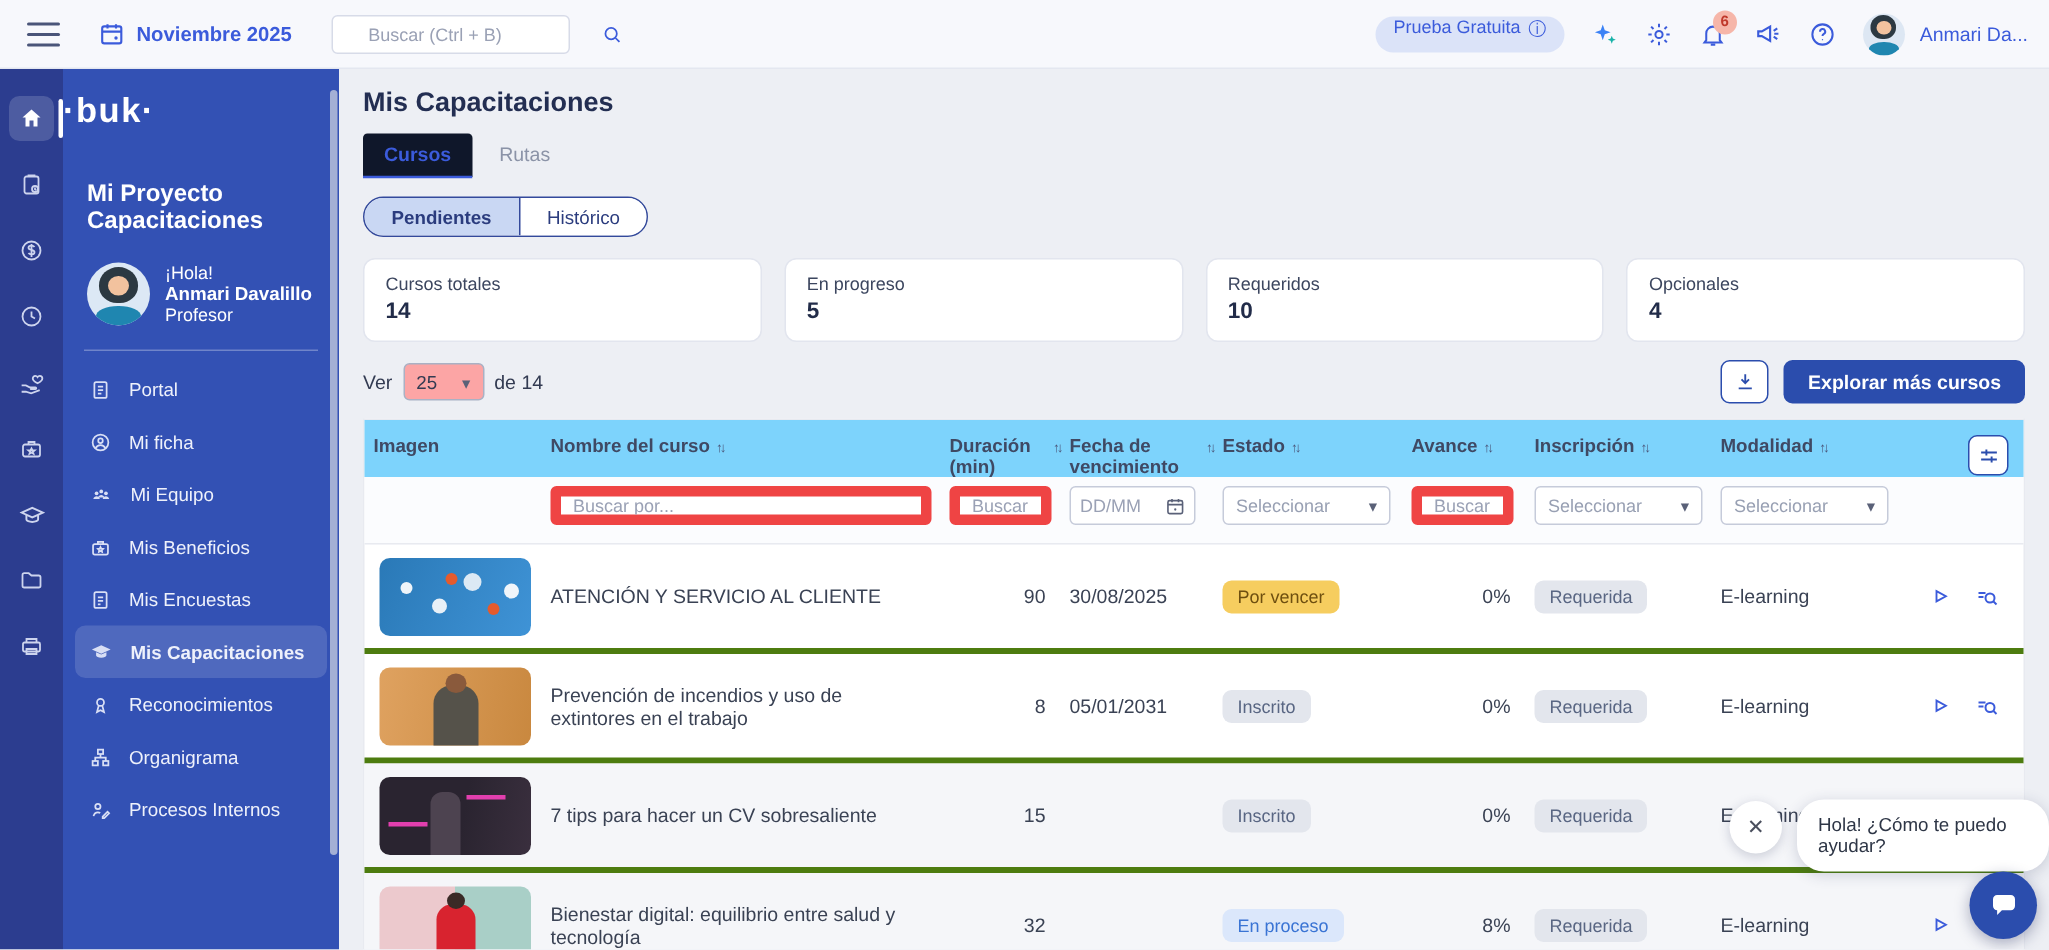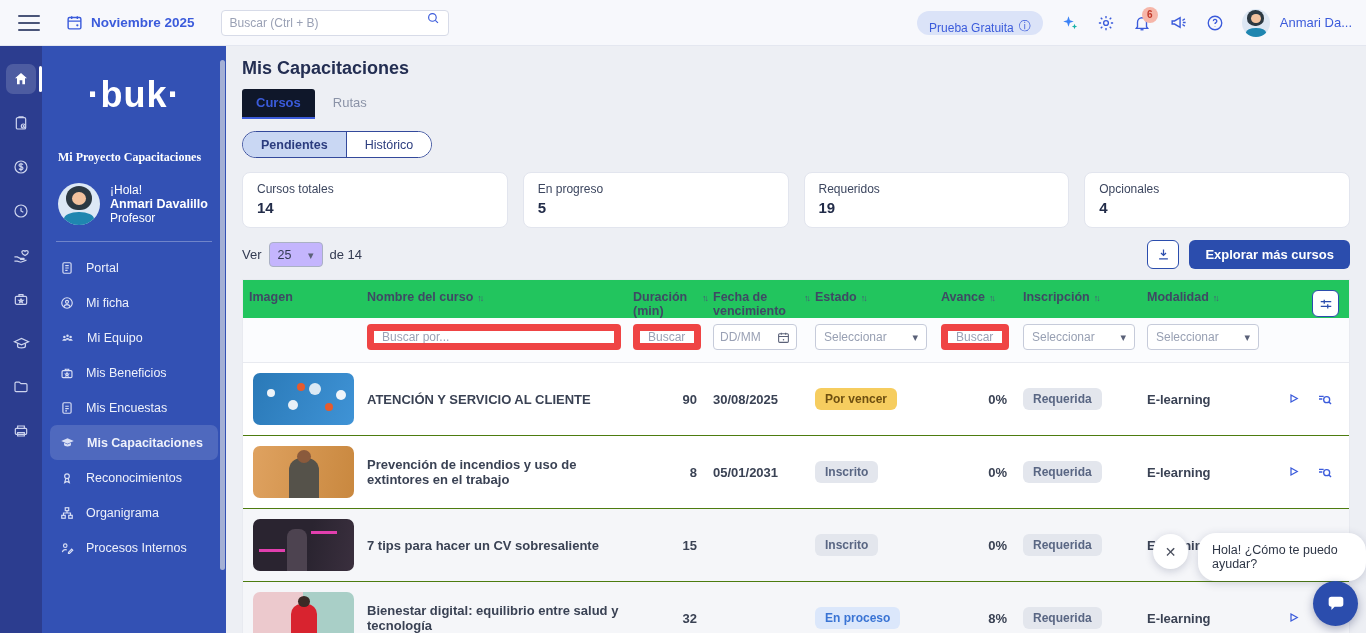--- a/index.html
+++ b/index.html
@@ -6,48 +6,48 @@
   html,body { width:1366px; height:633px; overflow:hidden; }
   body { font-family:"Liberation Sans", sans-serif; background:#edeff4; position:relative; color:#3a4254; }
   svg { display:block; }
 
   
   .topbar { position:absolute; top:0; left:0; width:1366px; height:46px; background:#f7f8fc;
             border-bottom:1px solid #e4e7f0; display:flex; align-items:center; padding:0 14px; z-index:5; }
   .hamburger { width:22px; height:16px; display:flex; flex-direction:column; justify-content:space-between; cursor:pointer; margin-left:4px;}
   .hamburger i { display:block; height:2px; background:#4a5579; border-radius:2px; }
   .tb-period { display:flex; align-items:center; gap:8px; margin-left:26px; color:#3b5bdb; font-weight:700; font-size:13.5px; }
-  .searchbox { margin-left:26px; width:228px; height:26px; background:#fff; border:1px solid #d7dbe8; border-radius:4px;
-               display:flex; padding:0 8px; }
+  .searchbox { margin-left:26px; width:159px; height:26px; background:#fff; border:1px solid #d7dbe8; border-radius:4px;
+               display:flex; align-items:center; padding:0 24px; }
   .searchbox input { border:none; outline:none; flex:1; font-size:12px; color:#5a6178; background:transparent; font-family:inherit;}
   .searchbox input::placeholder { color:#9aa1b5; }
   .tb-right { margin-left:auto; display:flex; align-items:center; gap:18px; }
   .trial-pill { background:#dbe3f8; color:#3b5bdb; font-size:12px; border-radius:12px; height:24px;
-                display:flex; align-items:flex-end; gap:5px; padding:0 12px; cursor:pointer;}
+                display:flex; align-items:flex-start; gap:5px; padding:0 12px; cursor:pointer;}
   .info-glyph::before { content:"\24D8"; font-size:12px; }
   .tb-ic { color:#3b5bdb; cursor:pointer; position:relative; }
   .bell-badge { position:absolute; top:-7px; right:-7px; background:#f6b6a9; color:#c0392b; font-size:10px; font-weight:700;
                 min-width:16px; height:16px; border-radius:8px; display:flex; align-items:center; justify-content:center; padding:0 3px;}
   .avatar { border-radius:50%; background:#dde7f3; position:relative; overflow:hidden; flex:none;}
   .avatar::before { content:""; position:absolute; width:62%; height:58%; left:19%; top:6%; background:#2c3942; border-radius:50% 50% 46% 46%; }
   .avatar::after { content:""; position:absolute; width:34%; height:32%; left:33%; top:21%; background:#f2c29e; border-radius:50%; }
   .avatar .shirt { position:absolute; bottom:0; left:15%; width:70%; height:32%; background:#1f86b0; border-radius:50% 50% 0 0; }
   .tb-avatar { width:28px; height:28px; }
   .tb-name { color:#3b5bdb; font-size:13px; margin-left:-8px; cursor:pointer;}
 
   
   .shell { position:absolute; top:46px; left:0; bottom:0; display:flex; width:226px; }
   .rail { width:42px; background:#2c3d8f; display:flex; flex-direction:column; align-items:center; padding-top:18px; gap:14px; position:relative;}
   .rail-item { width:30px; height:30px; border-radius:7px; display:flex; align-items:center; justify-content:center;
                color:#cdd4ee; cursor:pointer; flex:none; position:relative;}
   .rail-item.active { background:rgba(255,255,255,0.16); color:#fff; }
   .rail-item.active::after { content:""; position:absolute; right:-6px; top:2px; width:3px; height:26px; background:#fff; border-radius:2px;}
   .sidebar { width:184px; background:#3351b4; color:#fff; padding:14px 0 0 0; position:relative; }
-  .logo { text-align:center; font-size:36px; font-weight:600; letter-spacing:1px; margin-top:14px; color:#fff;}
-  .project { font-size:12px; font-weight:700; padding:0 16px; margin-top:34px;font-family:Liberation Serif, serif; }
+  .logo { font-size:23px; font-weight:600; letter-spacing:1px; color:#fff;}
+  .project { font-size:16px; font-weight:700; padding:0 16px; margin-top:34px; }
   .profile { display:flex; align-items:center; gap:10px; padding:0 16px; margin-top:18px; }
   .sb-avatar { width:42px; height:42px; background:#dce8f5;}
   .greeting { font-size:12px; }
   .p-name { font-size:12.5px; font-weight:700; }
   .p-role { font-size:12px; }
   .sb-divider { height:1px; background:rgba(255,255,255,0.3); margin:16px 14px 6px 14px; }
   .nav { padding:2px 8px; }
   .nav-item { display:flex; align-items:center; gap:12px; height:35px; border-radius:7px; padding:0 10px;
               font-size:12.5px; color:#eef1fb; cursor:pointer; }
   .nav-item.active { background:rgba(255,255,255,0.14); font-weight:600;}
@@ -65,48 +65,48 @@
   .seg.active { background:#c9d7f3; font-weight:700; }
   .seg + .seg { border-left:1px solid #33499b; }
 
   .stats { display:flex; gap:15px; margin-top:14px; }
   .stat-card { flex:1; background:#fff; border:1px solid #e2e5ee; border-radius:8px; padding:9px 14px; height:56px;}
   .stat-label { font-size:12px; color:#3c465f; }
   .stat-value { font-size:15px; font-weight:700; color:#222c49; margin-top:3px;}
 
   .controls { display:flex; align-items:center; margin-top:12px; }
   .pager { display:flex; align-items:center; gap:7px; font-size:13px; color:#333b52;}
-  .psel { width:54px; height:25px; border:1px solid #aab1c4; border-radius:4px; background:#c4b5fd; display:flex;
+  .psel { width:54px; height:25px; border:1px solid #aab1c4; border-radius:4px; background:#fca5a5; display:flex;
           align-items:center; justify-content:space-between; padding:0 8px; font-size:12.5px; color:#333b52; cursor:pointer;}
   .chev::before { content:"\25BE"; color:#5a6178; font-size:11px; }
   .ctrl-right { margin-left:auto; display:flex; gap:10px; align-items:center;}
   .dl-btn { width:32px; height:29px; border:1px solid #2b4dad; border-radius:6px; background:#fff; display:flex;
             align-items:center; justify-content:center; color:#2b4dad; cursor:pointer;}
   .explore-btn { height:29px; background:#2b4dad; color:#fff; border:none; border-radius:6px; font-size:13px;
                  font-weight:700; padding:0 16px; cursor:pointer; font-family:inherit;}
 
   
   .table-card { background:#fff; margin-top:10px; border:1px solid #e8eaf0; border-bottom:none; }
   .tgrid { display:grid; grid-template-columns:118px 1fr 80px 102px 126px 82px 124px 122px 74px; align-items:center; padding:0 6px;}
-  .thead-row { padding-top:10px; align-items:start; background:#22c55e;}
+  .thead-row { padding-top:10px; align-items:start; background:#7dd3fc;}
   .th { font-size:12.5px; font-weight:700; color:#3f4964; display:flex; align-items:flex-start; gap:4px; padding-right:6px;}
   .sort { cursor:pointer; }
   .sort::before { content:"\2191\2193"; font-size:9px; letter-spacing:-2px; color:#4a5579; }
   .tfilter-row { padding-top:6px; padding-bottom:12px; background:#fbfcfe; border-bottom:1px solid #e8eaf0;}
   .finput { height:26px; border:7px solid #ef4444; border-radius:4px; background:#fff; font-size:12px; color:#5a6178;
             padding:0 8px; width:calc(100% - 12px); outline:none; font-family:inherit;}
   .finput::placeholder { color:#9aa1b5; }
   .finput.small { width:68px; }
   .fdate { width:84px; height:26px; border:1px solid #c6cbda; border-radius:4px; background:#fff; display:flex;
            align-items:center; justify-content:space-between; padding:0 6px; color:#9aa1b5; font-size:12px; cursor:pointer;}
   .fselect { width:112px; height:26px; border:1px solid #c6cbda; border-radius:4px; background:#fff; display:flex;
              align-items:center; justify-content:space-between; padding:0 8px; color:#98a0b3; font-size:12px; cursor:pointer;}
   .col-settings { width:27px; height:27px; border:1.5px solid #2b4dad; border-radius:6px; background:#fff; color:#2b4dad;
                   display:flex; align-items:center; justify-content:center; cursor:pointer; justify-self:end; margin-right:4px;}
-  .trow { height:73px; border-bottom:1px solid #4d7c0f;font-weight:bold; }
+  .trow { height:73px; border-bottom:4px solid #4d7c0f; }
   .trow.shade { background:#f5f6f9; }
   .thumb { width:101px; height:52px; border-radius:7px; margin-left:4px; position:relative; overflow:hidden; }
   .thumb-1 { background:linear-gradient(115deg,#2a79b7,#3f93d6); }
   .thumb-1::before { content:""; position:absolute; width:8px; height:8px; border-radius:50%; background:#eef4f9; left:14px; top:16px;
       box-shadow:22px 12px 0 1px #e8f0f7, 44px -4px 0 2px #dce9f4, 58px 14px 0 0 #e55b2d, 30px -6px 0 0 #e55b2d, 70px 2px 0 1px #f0f5fa;}
   .thumb-2 { background:linear-gradient(100deg,#dfa260,#c9883f); }
   .thumb-2::before { content:""; position:absolute; left:36px; top:12px; width:30px; height:48px; background:#55524a; border-radius:12px 12px 0 0;}
   .thumb-2::after { content:""; position:absolute; left:44px; top:4px; width:14px; height:13px; background:#8a5a3c; border-radius:50%;}
   .thumb-3 { background:linear-gradient(100deg,#2a2430 55%,#3a2f3e); }
   .thumb-3::before { content:""; position:absolute; left:6px; top:30px; width:26px; height:3px; background:#e13fae; box-shadow:52px -18px 0 0 #e13fae;}
@@ -388,21 +388,21 @@
     <div class="stat-card">
       <div class="stat-label">Cursos totales</div>
       <div class="stat-value">14</div>
     </div>
     <div class="stat-card">
       <div class="stat-label">En progreso</div>
       <div class="stat-value">5</div>
     </div>
     <div class="stat-card">
       <div class="stat-label">Requeridos</div>
-      <div class="stat-value">19</div>
+      <div class="stat-value">10</div>
     </div>
     <div class="stat-card">
       <div class="stat-label">Opcionales</div>
       <div class="stat-value">4</div>
     </div>
   </div>
 
   <div class="controls">
     <div class="pager">
       <span>Ver</span>

